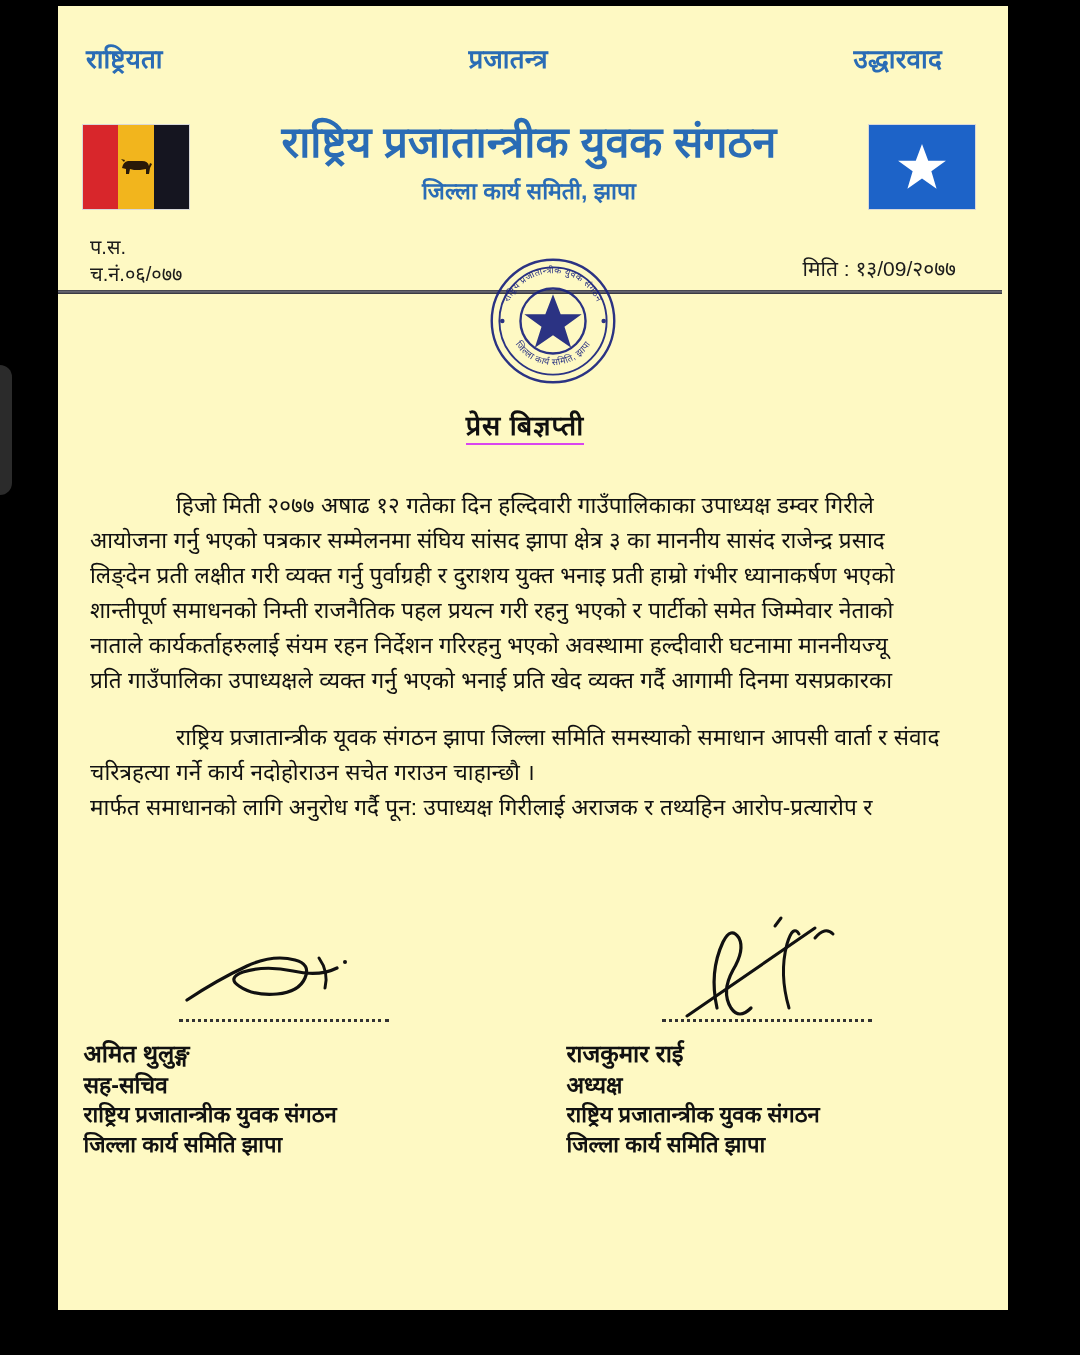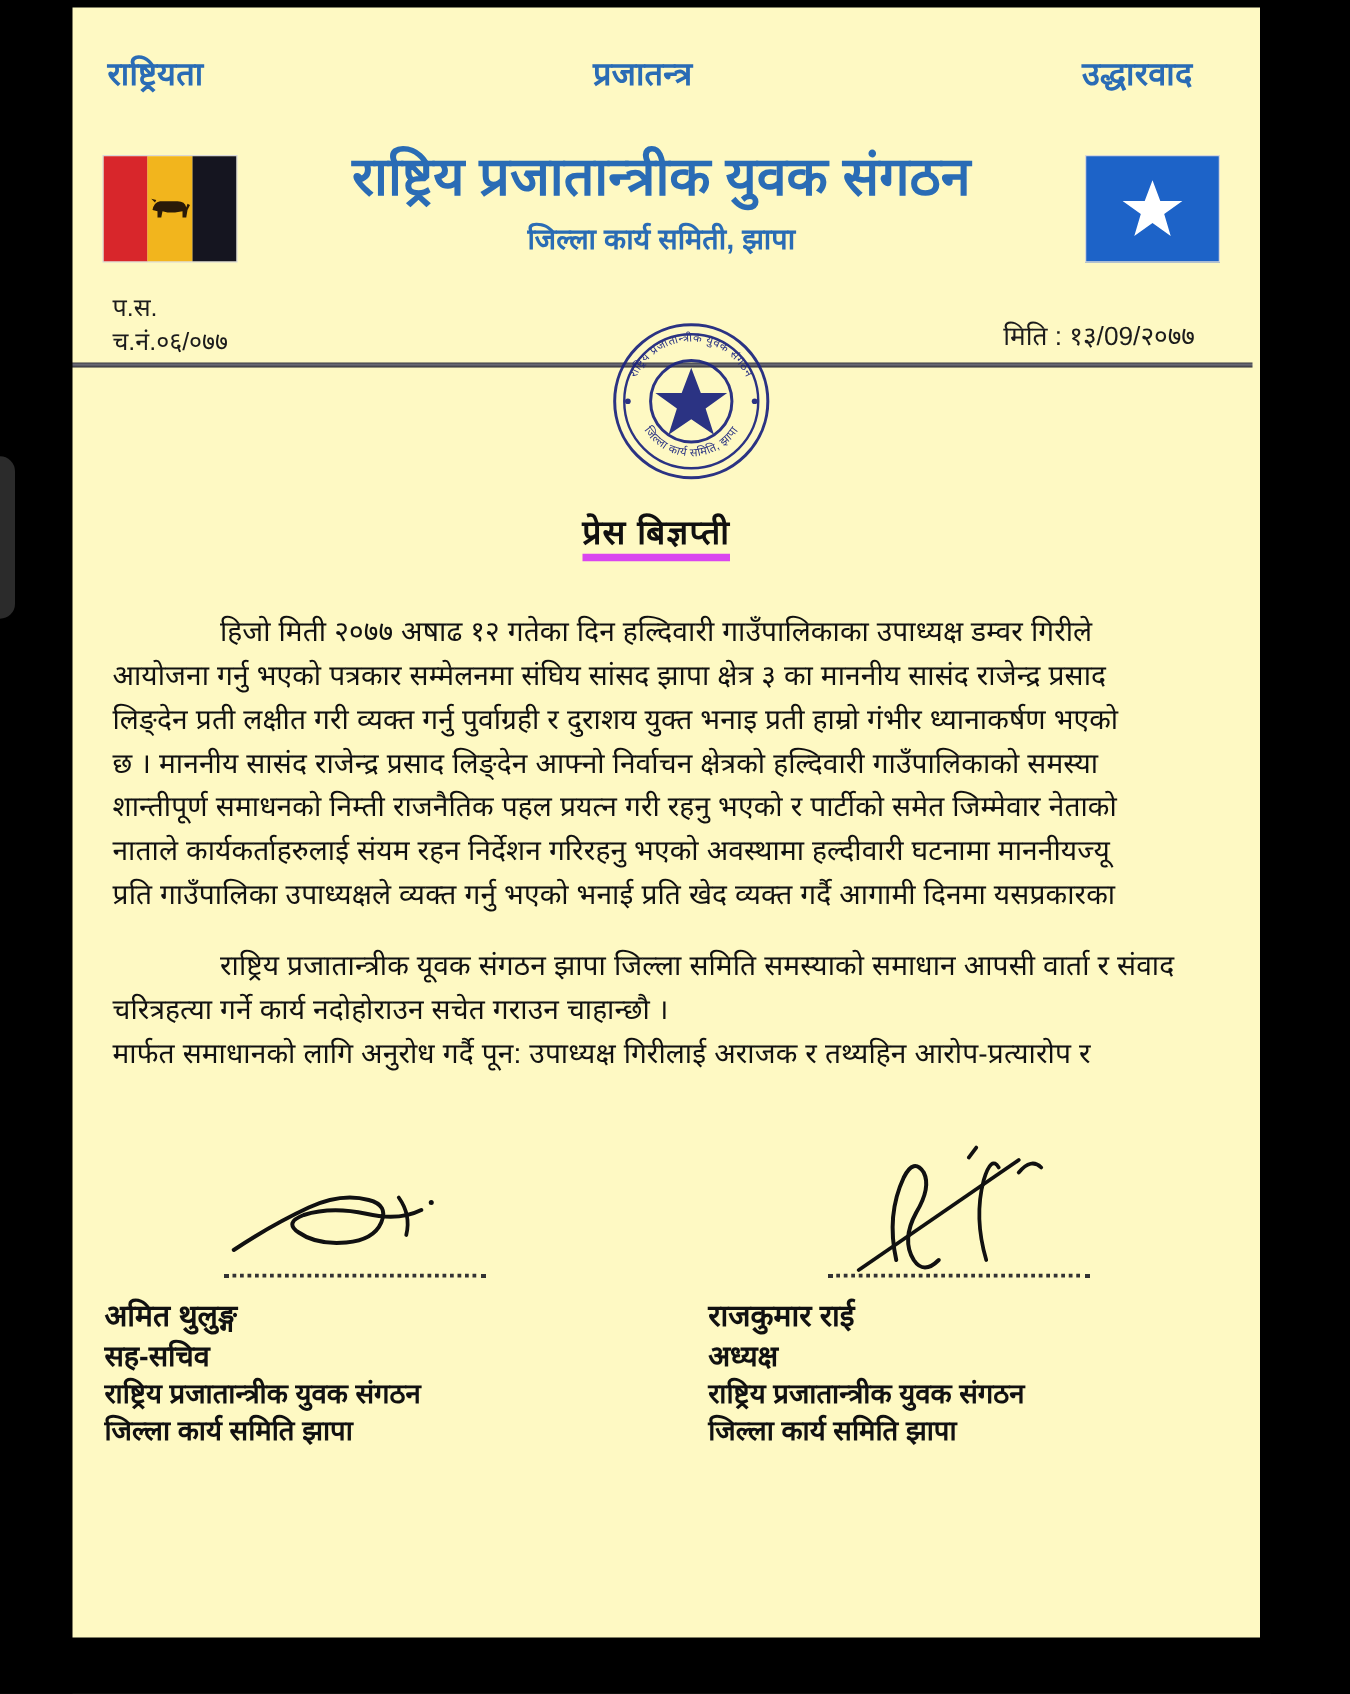--- a/index.html
+++ b/index.html
@@ -67,21 +67,21 @@
     justify-content: space-between;
     align-items: baseline;
   }
   .slogan {
     color: #2a6cb5;
     font-size: 26px;
     font-weight: 600;
     letter-spacing: 0.2px;
   }
   .slogan.center { }
-  .slogan.right  { margin-right: 24px; }
+  .slogan.right  { margin-right: 36px; }
 
   
   .masthead {
     position: absolute;
     top: 112px;
     left: 40px;
     right: 32px;
     height: 112px;
   }
   .flag {
@@ -178,21 +178,21 @@
     top: 400px;
     left: 0;
     right: 0;
     text-align: center;
     color: #101010;
     font-size: 27px;
     font-weight: 700;
     letter-spacing: 1px;
   }
   .doc-heading span {
-    border-bottom: 6px solid #d946ef;
+    border-bottom: 2px solid #d946ef;
     padding-bottom: 2px;
   }
 
   
   .body-text {
     position: absolute;
     top: 482px;
     left: 48px;
     right: 38px;
     color: #111;
@@ -327,21 +327,20 @@
     <div class="doc-heading">
       <span>प्रेस बिज्ञप्ती</span>
     </div>
 
     <div class="body-text">
 
       <div class="para">
         <div class="para-line indent">हिजो मिती २०७७ अषाढ १२ गतेका दिन हल्दिवारी गाउँपालिकाका उपाध्यक्ष डम्वर गिरीले</div>
         <div class="para-line">आयोजना गर्नु भएको पत्रकार सम्मेलनमा संघिय सांसद झापा क्षेत्र ३ का माननीय सासंद राजेन्द्र प्रसाद</div>
         <div class="para-line">लिङ्देन प्रती लक्षीत गरी व्यक्त गर्नु पुर्वाग्रही र दुराशय युक्त भनाइ प्रती हाम्रो गंभीर ध्यानाकर्षण भएको</div>
-        <div class="para-line">छ । माननीय सासंद राजेन्द्र प्रसाद लिङ्देन आफ्नो निर्वाचन क्षेत्रको हल्दिवारी गाउँपालिकाको समस्या</div>
         <div class="para-line">शान्तीपूर्ण समाधनको निम्ती राजनैतिक पहल प्रयत्न गरी रहनु भएको र पार्टीको समेत जिम्मेवार नेताको</div>
         <div class="para-line">नाताले कार्यकर्ताहरुलाई संयम रहन निर्देशन गरिरहनु भएको अवस्थामा हल्दीवारी घटनामा माननीयज्यू</div>
         <div class="para-line">प्रति गाउँपालिका उपाध्यक्षले व्यक्त गर्नु भएको भनाई प्रति खेद व्यक्त गर्दै आगामी दिनमा यसप्रकारका</div>
       </div>
 
       <div class="para">
         <div class="para-line indent">राष्ट्रिय प्रजातान्त्रीक यूवक संगठन झापा जिल्ला समिति समस्याको समाधान आपसी वार्ता र संवाद</div>
         <div class="para-line last">चरित्रहत्या गर्ने कार्य नदोहोराउन सचेत गराउन चाहान्छौ ।</div>
         <div class="para-line">मार्फत समाधानको लागि अनुरोध गर्दै पून: उपाध्यक्ष गिरीलाई अराजक र तथ्यहिन आरोप-प्रत्यारोप र</div>
       </div>

